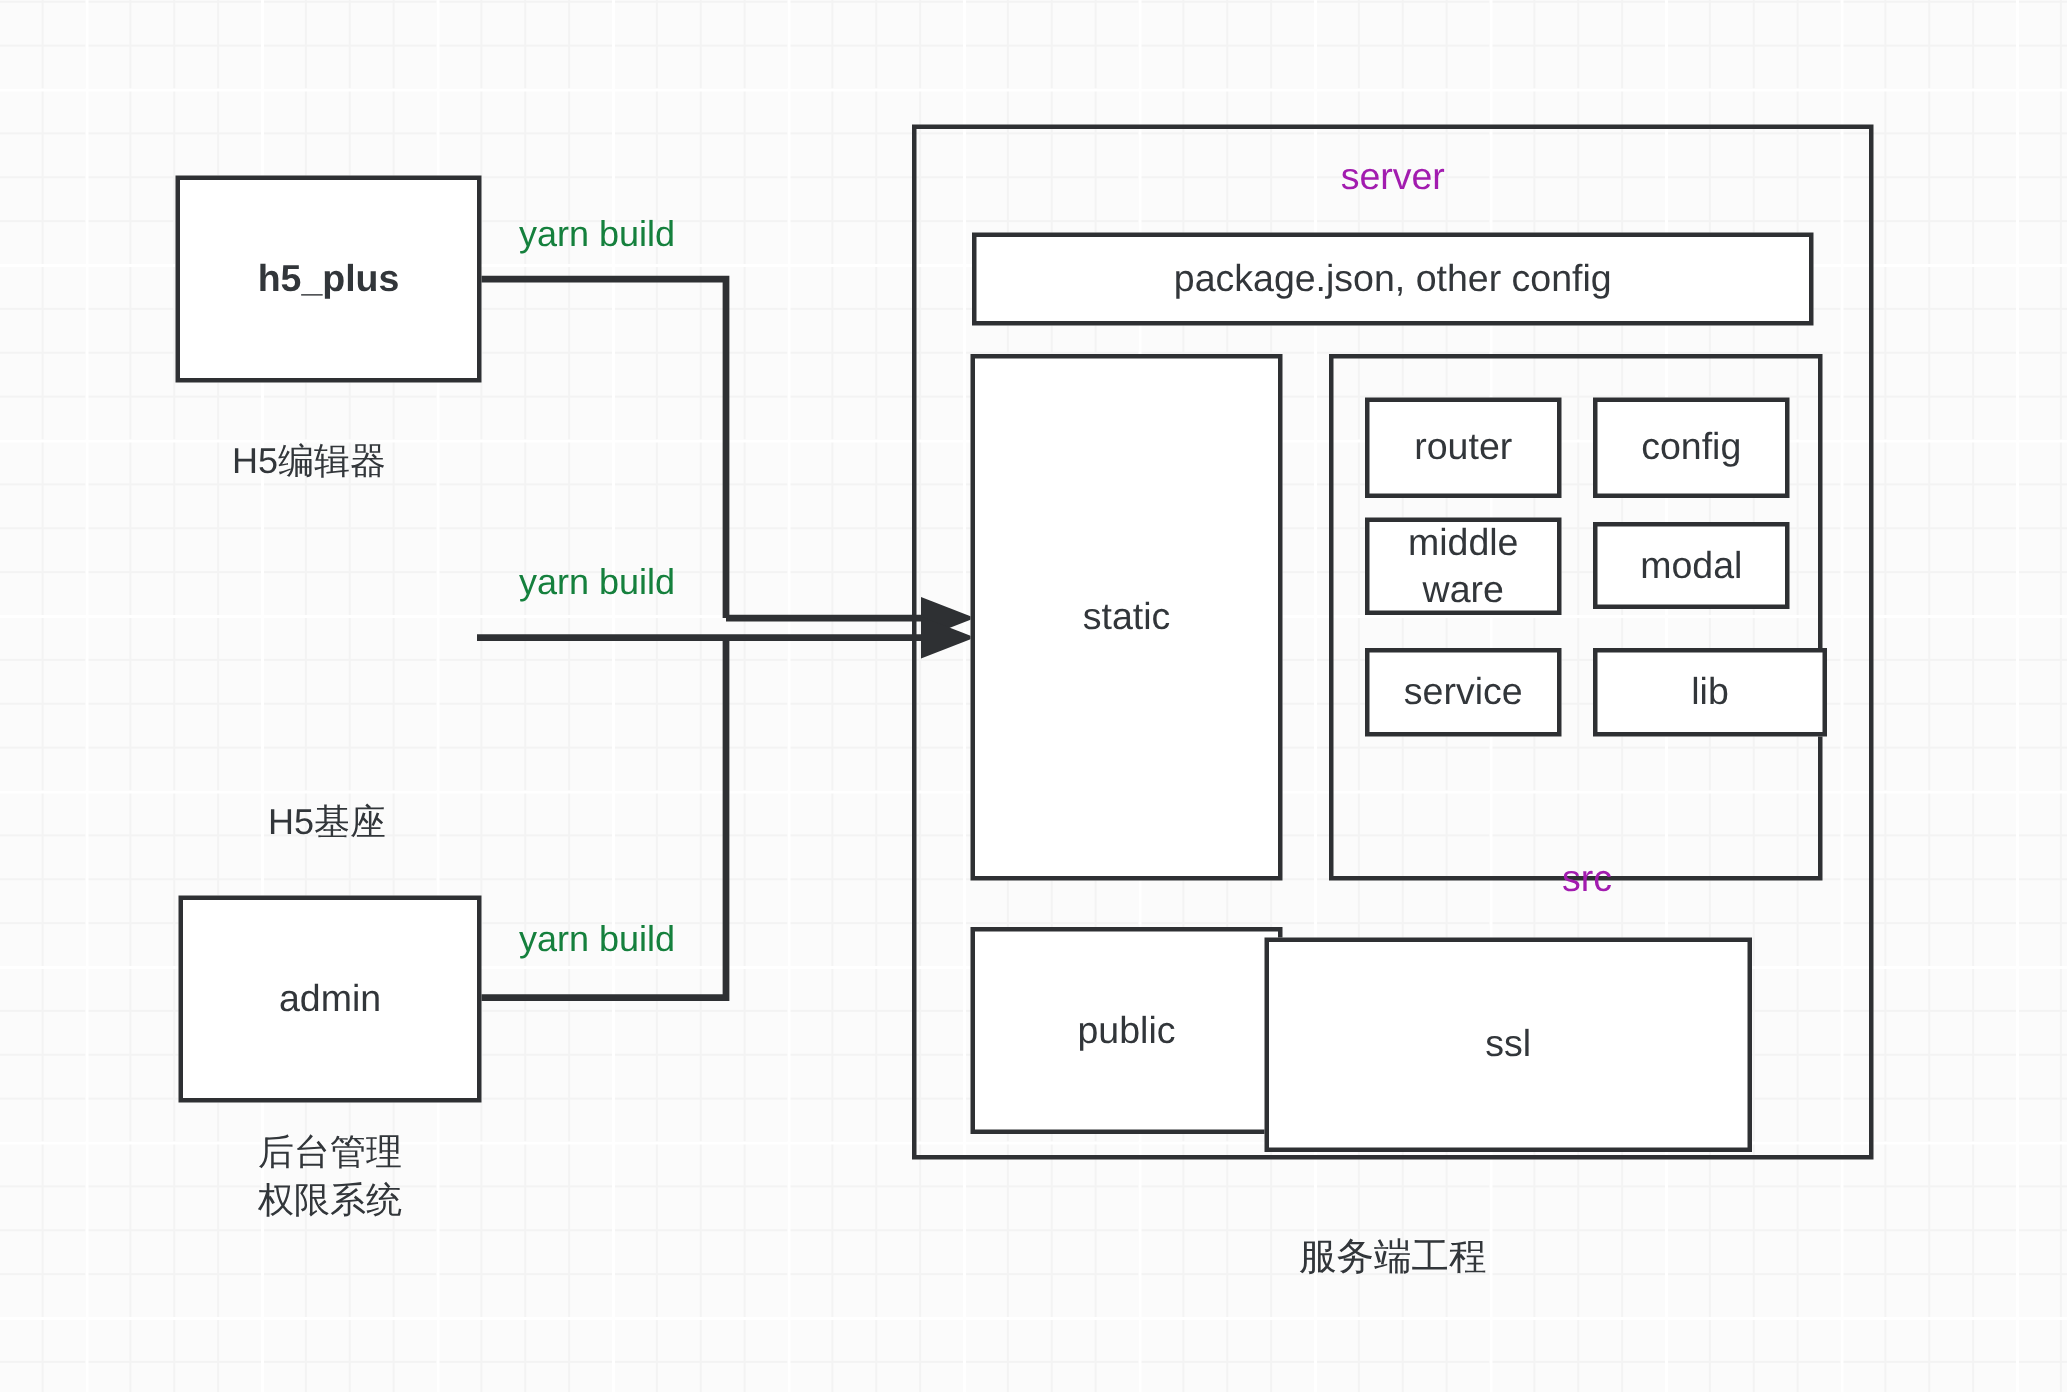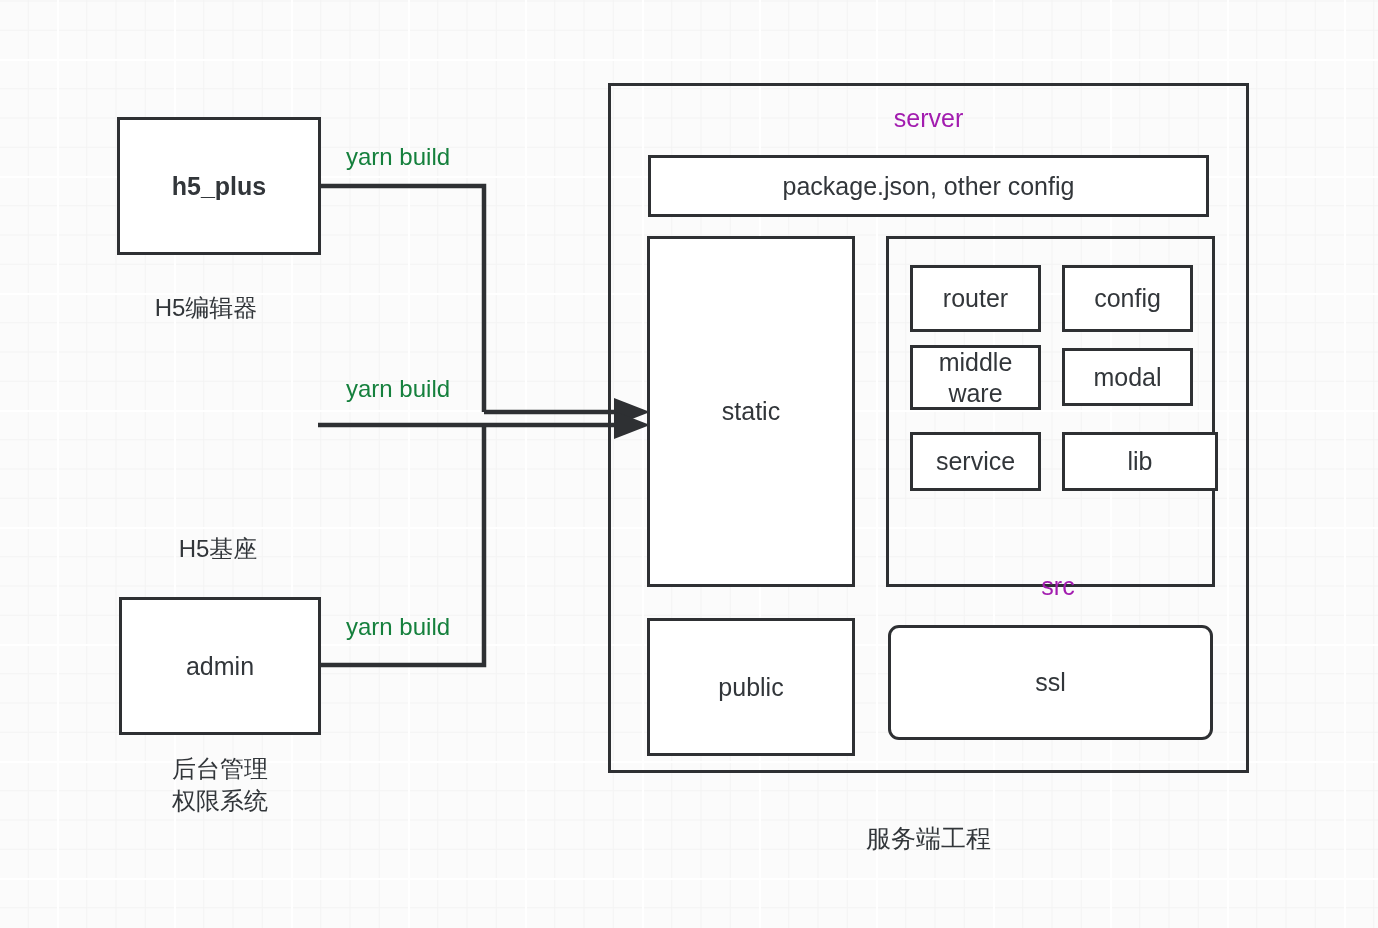--- a/index.html
+++ b/index.html
@@ -155,19 +155,19 @@
   <div class="box" style="left:910px; top:432px; width:131px; height:59px;">
     <span>service</span>
   </div>
   <div class="box" style="left:1062px; top:432px; width:156px; height:59px;">
     <span>lib</span>
   </div>
 
   <div class="box" style="left:647px; top:618px; width:208px; height:138px;">
     <span>public</span>
   </div>
-  <div class="box" style="left:888px; top:625px; width:325px; height:115px;border-radius:11px;">
+  <div class="box" style="left:843px; top:625px; width:325px; height:143px;">
     <span>ssl</span>
   </div>
 
   <div class="plain-label" style="left:608px; top:822px; width:641px; font-size:25px;">服务端工程</div>
 
 </div>
 
 </body></html>

